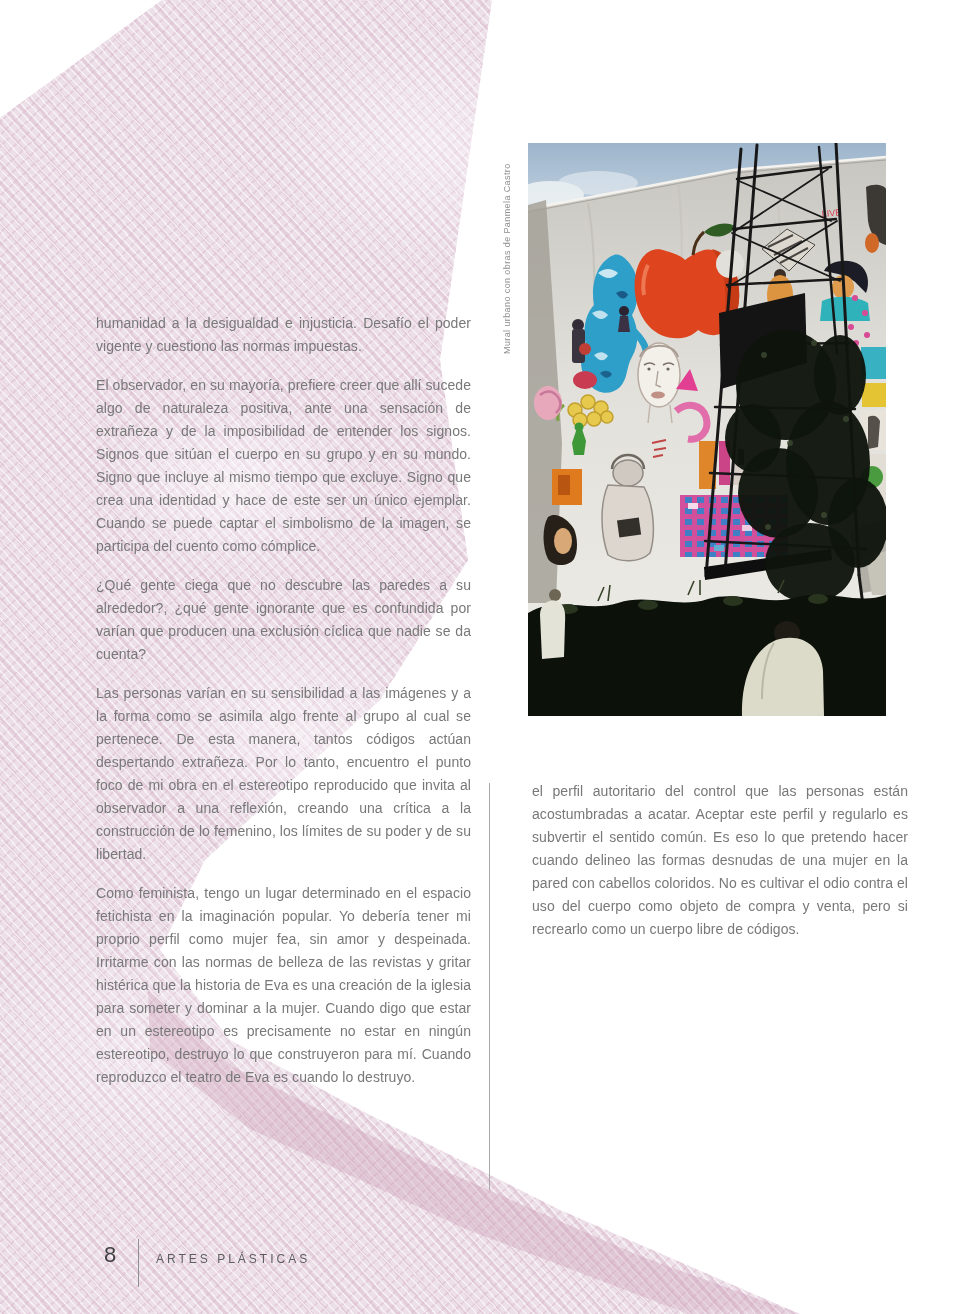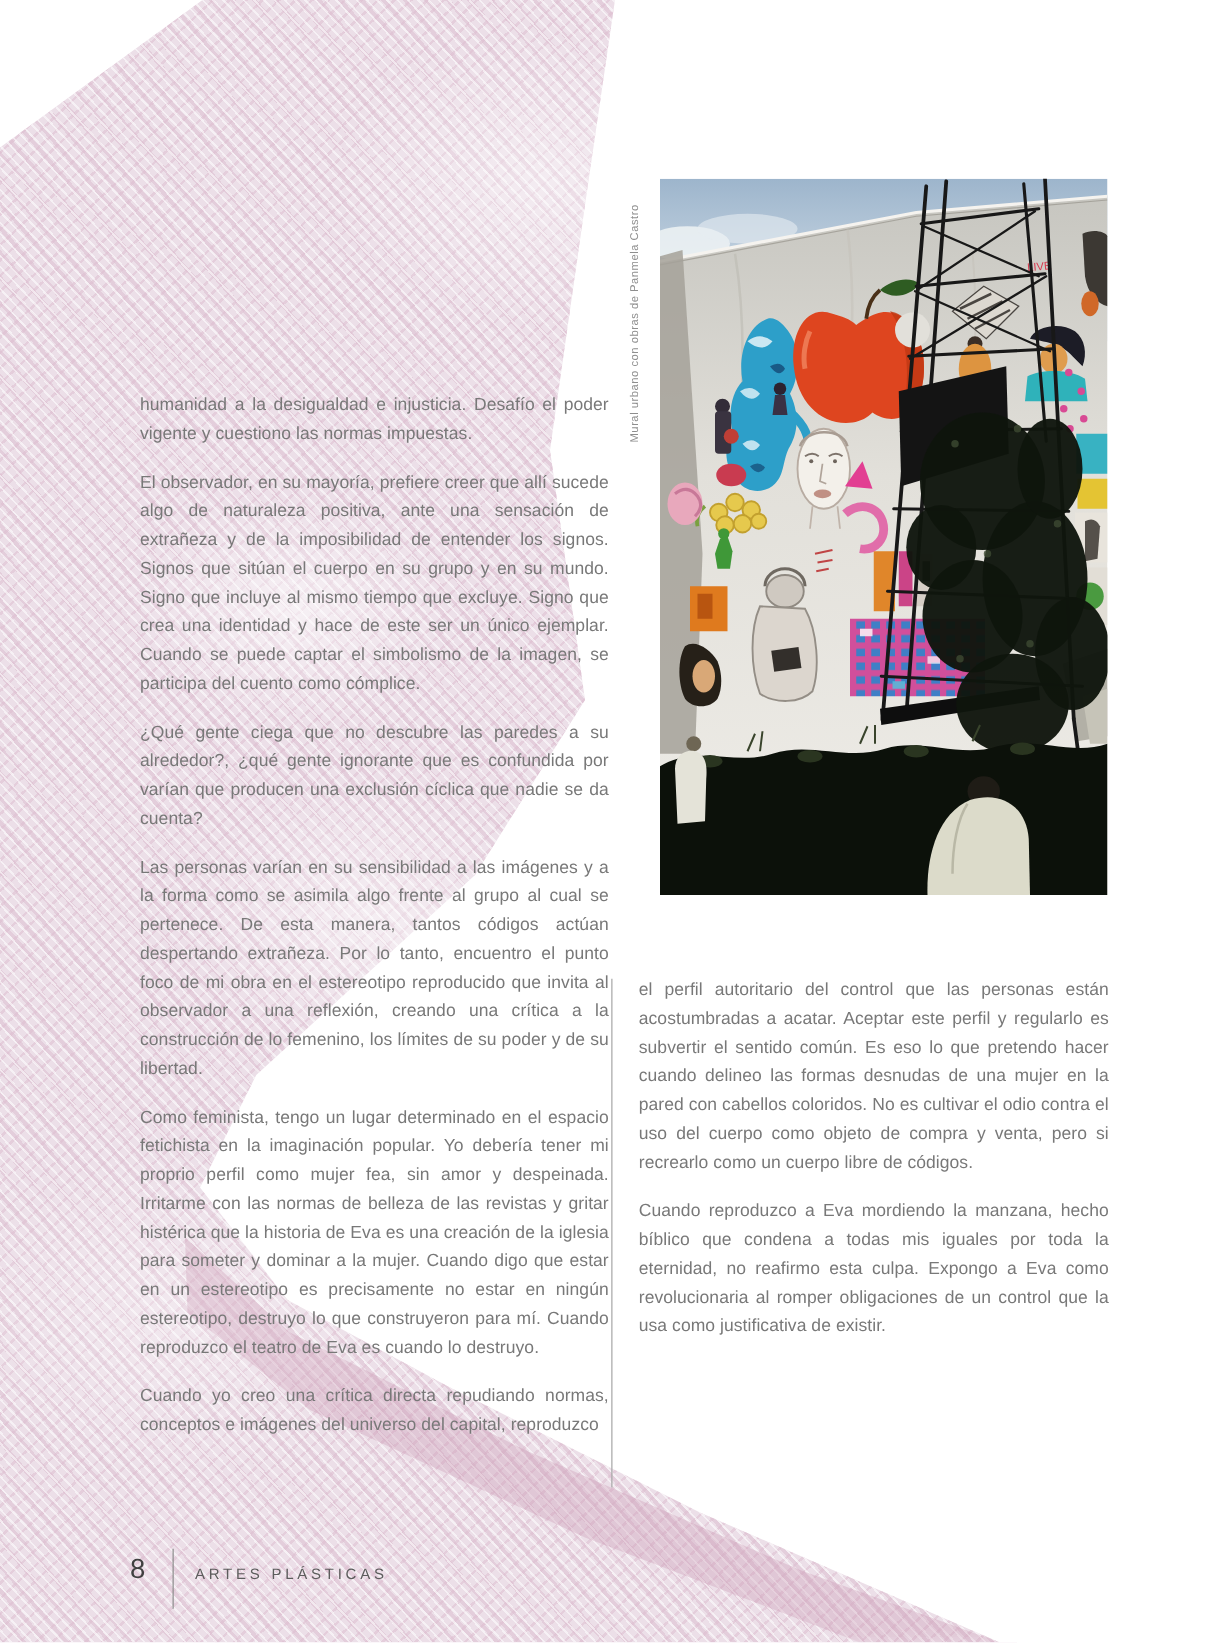--- a/index.html
+++ b/index.html
@@ -22,22 +22,22 @@
   }
   .texture-band{position:absolute;inset:0;background:rgba(201,152,180,.34);
     clip-path:polygon(148px 990px,232px 1066px,420px 1160px,640px 1256px,800px 1314px,688px 1314px,
                       468px 1230px,248px 1128px,150px 1050px);
     filter:blur(6px);}
 
   
   .col{position:absolute;color:#787878;font-size:14px;line-height:23px;text-align:justify;
        letter-spacing:.05px;}
   .col p{margin:0 0 16px 0;}
-  .col-left{left:112px;top:312px;width:375px;}
-  .col-right{left:511px;top:780px;width:376px;}
+  .col-left{left:96px;top:312px;width:375px;}
+  .col-right{left:532px;top:780px;width:376px;}
   .divider{position:absolute;left:489px;top:783px;width:1px;height:407px;background:#a9a9a9;}
 
   
   .photo{position:absolute;left:528px;top:143px;width:358px;height:573px;}
   .photo-caption{position:absolute;left:502px;top:146px;height:208px;
     writing-mode:vertical-rl;transform:rotate(180deg);
     font-size:9px;color:#8e8e8e;letter-spacing:.4px;white-space:nowrap;}
 
   
   .footer-number{position:absolute;left:104px;top:1242px;font-size:22px;color:#404040;}
@@ -269,27 +269,25 @@
       </g>
     </svg>
   </div>
 
   <div class="col col-left">
     <p>humanidad a la desigualdad e injusticia. Desafío el poder vigente y cuestiono las normas impuestas.</p>
     <p>El observador, en su mayoría, prefiere creer que allí sucede algo de naturaleza positiva, ante una sensación de extrañeza y de la imposibilidad de entender los signos. Signos que sitúan el cuerpo en su grupo y en su mundo. Signo que incluye al mismo tiempo que excluye. Signo que crea una identidad y hace de este ser un único ejemplar. Cuando se puede captar el simbolismo de la imagen, se participa del cuento como cómplice.</p>
     <p>¿Qué gente ciega que no descubre las paredes a su alrededor?, ¿qué gente ignorante que es confundida por varían que producen una exclusión cíclica que nadie se da cuenta?</p>
     <p>Las personas varían en su sensibilidad a las imágenes y a la forma como se asimila algo frente al grupo al cual se pertenece. De esta manera, tantos códigos actúan despertando extrañeza. Por lo tanto, encuentro el punto foco de mi obra en el estereotipo reproducido que invita al observador a una reflexión, creando una crítica a la construcción de lo femenino, los límites de su poder y de su libertad.</p>
     <p>Como feminista, tengo un lugar determinado en el espacio fetichista en la imaginación popular. Yo debería tener mi proprio perfil como mujer fea, sin amor y despeinada. Irritarme con las normas de belleza de las revistas y gritar histérica que la historia de Eva es una creación de la iglesia para someter y dominar a la mujer. Cuando digo que estar en un estereotipo es precisamente no estar en ningún estereotipo, destruyo lo que construyeron para mí. Cuando reproduzco el teatro de Eva es cuando lo destruyo.</p>
-    <p>Cuando yo creo una crítica directa repudiando normas, conceptos e imágenes del universo del capital, reproduzco</p>
   </div>
 
   <div class="divider"></div>
 
   <div class="col col-right">
     <p>el perfil autoritario del control que las personas están acostumbradas a acatar. Aceptar este perfil y regularlo es subvertir el sentido común. Es eso lo que pretendo hacer cuando delineo las formas desnudas de una mujer en la pared con cabellos coloridos. No es cultivar el odio contra el uso del cuerpo como objeto de compra y venta, pero si recrearlo como un cuerpo libre de códigos.</p>
-    <p>Cuando reproduzco a Eva mordiendo la manzana, hecho bíblico que condena a todas mis iguales por toda la eternidad, no reafirmo esta culpa. Expongo a Eva como revolucionaria al romper obligaciones de un control que la usa como justificativa de existir.</p>
   </div>
 
   <div class="footer-number">8</div>
   <div class="footer-rule"></div>
   <div class="footer-section">ARTES PLÁSTICAS</div>
 
 </div>
 
 </body></html>

